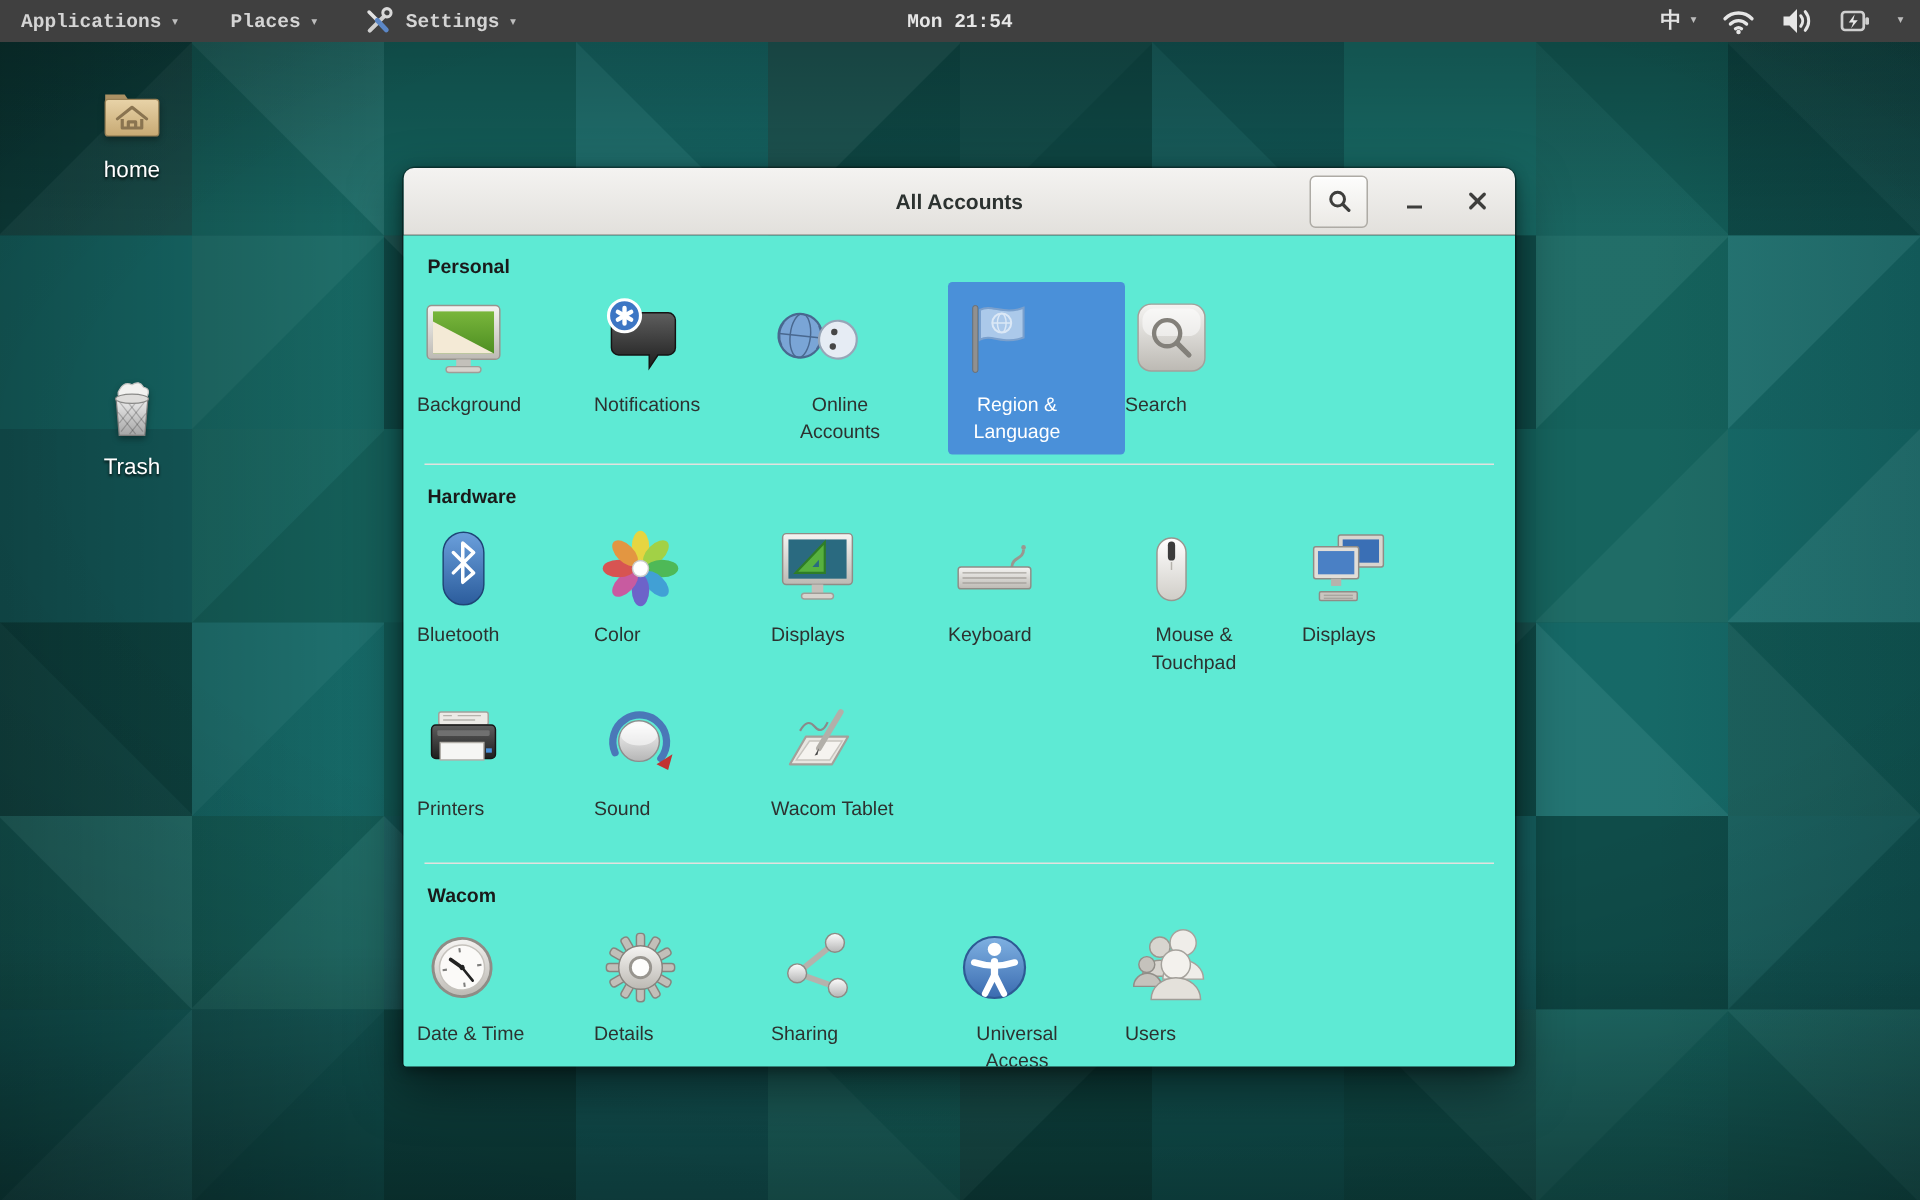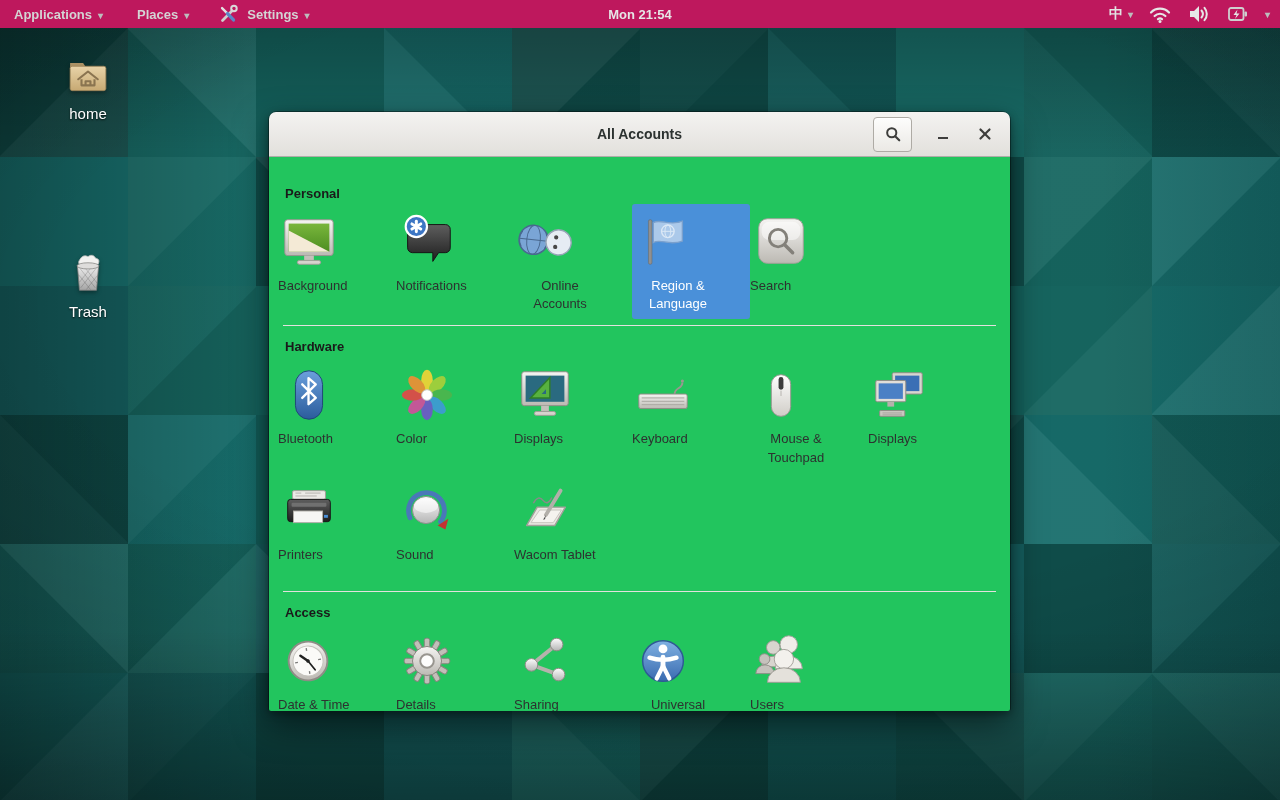--- a/index.html
+++ b/index.html
@@ -1,22 +1,22 @@
 <!DOCTYPE html>
 <html><head>
 <meta charset="utf-8">
 <style>
   html,body{margin:0;padding:0;background:#000;}
   body{width:1280px;height:800px;overflow:hidden;font-family:"Liberation Sans",sans-serif;
        -webkit-font-smoothing:antialiased;}
   #stage{position:relative;width:1280px;height:800px;overflow:hidden;}
 
   
-  #topbar{position:absolute;left:0;top:0;width:1280px;height:28px;background:#be185d;
-          display:flex;align-items:center;color:#d4d4d4;font-size:13px;font-weight:700;z-index:50;}
+  #topbar{position:absolute;left:0;top:0;width:1280px;height:28px;background:#404040;
+          display:flex;align-items:center;color:#d4d4d4;font-size:13px;font-weight:700;z-index:50;font-family:Liberation Mono, monospace;}
   .menu{display:flex;align-items:center;gap:6px;padding:0 10px;height:28px;cursor:default;}
   .menu:first-child{margin-left:4px;}
   .menu .caret{font-size:10px;color:#bdbdbd;transform:translateY(1px);}
   .appicon{width:22px;height:22px;margin-right:2px;}
   #clock{position:absolute;left:0;right:0;text-align:center;font-weight:700;color:#e6e6e6;pointer-events:none;}
   #status{position:absolute;right:10px;top:0;height:28px;display:flex;align-items:center;gap:15px;}
   #status .caret{font-size:10px;color:#bdbdbd;}
   .status-ico{width:24px;height:20px;display:block;}
   #ime{display:flex;align-items:center;gap:5px;font-size:14px;font-weight:700;color:#e2e2e2;}
 
@@ -47,21 +47,21 @@
        display:flex;align-items:center;}
   #win-title{position:absolute;left:0;right:0;text-align:center;font-size:14px;font-weight:700;color:#2c3230;pointer-events:none;}
   #tb-controls{position:absolute;right:14px;top:0;height:44px;display:flex;align-items:center;gap:20px;}
   #search-btn{width:37px;height:33px;border-radius:4px;border:1px solid #aeaba5;
        background:linear-gradient(#fdfdfc,#ebe9e5);box-shadow:inset 0 1px 0 #fff;
        display:flex;align-items:center;justify-content:center;cursor:pointer;}
   #search-btn svg{width:20px;height:20px;}
   .winctl{width:22px;height:30px;display:flex;align-items:center;justify-content:center;cursor:pointer;}
   .winctl svg{width:14px;height:14px;}
 
-  #content{background:#22c55e;height:554px;border-radius:0 0 2px 2px;overflow:hidden;padding:16px 9px;box-sizing:border-box;}
+  #content{background:#5eead4;height:554px;border-radius:0 0 2px 2px;overflow:hidden;padding:0 9px;box-sizing:border-box;}
   .section-title{font-size:13px;font-weight:700;color:#1a1a1a;margin:13px 0 3px 7px;}
   .separator{height:1px;background:#e3e1de;margin:6px 5px 0 5px;}
   .tile-grid{display:grid;grid-template-columns:repeat(6,118px);}
   .tile{display:flex;flex-direction:column;align-items:flex-start;padding:7px 0 6px 0;min-height:99px;
         border-radius:3px;cursor:pointer;}
   .tile-icon{width:62px;height:62px;flex:0 0 auto;}
   .tile-label{margin-top:4px;font-size:13px;line-height:1.4;color:#2d3230;text-align:center;max-width:92px;}
   .tile.selected .tile-label{color:#fff;}
 </style>
 </head>
@@ -653,21 +653,21 @@
               <div class="tile-label">Sound</div>
             </div>
             <div class="tile">
               <svg class="tile-icon">
                 <use href="#sym-wacom-icon"></use>
               </svg>
               <div class="tile-label">Wacom Tablet</div>
             </div>
           </div>
           <div class="separator"></div>
-          <div class="section-title">Access</div>
+          <div class="section-title">Wacom</div>
           <div class="tile-grid">
             <div class="tile">
               <svg class="tile-icon">
                 <use href="#sym-datetime-icon"></use>
               </svg>
               <div class="tile-label">Date &amp; Time</div>
             </div>
             <div class="tile">
               <svg class="tile-icon">
                 <use href="#sym-details-icon"></use>

